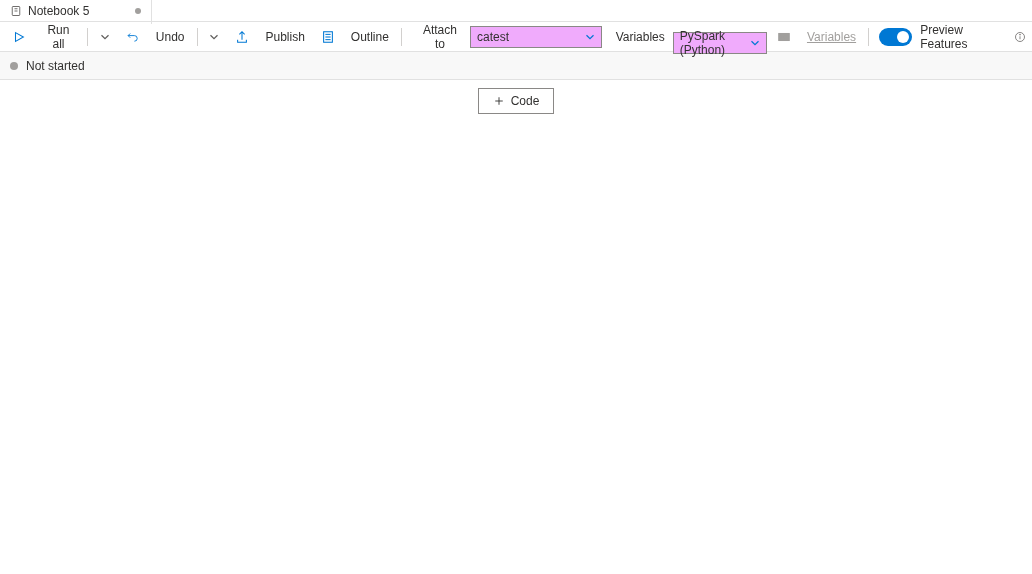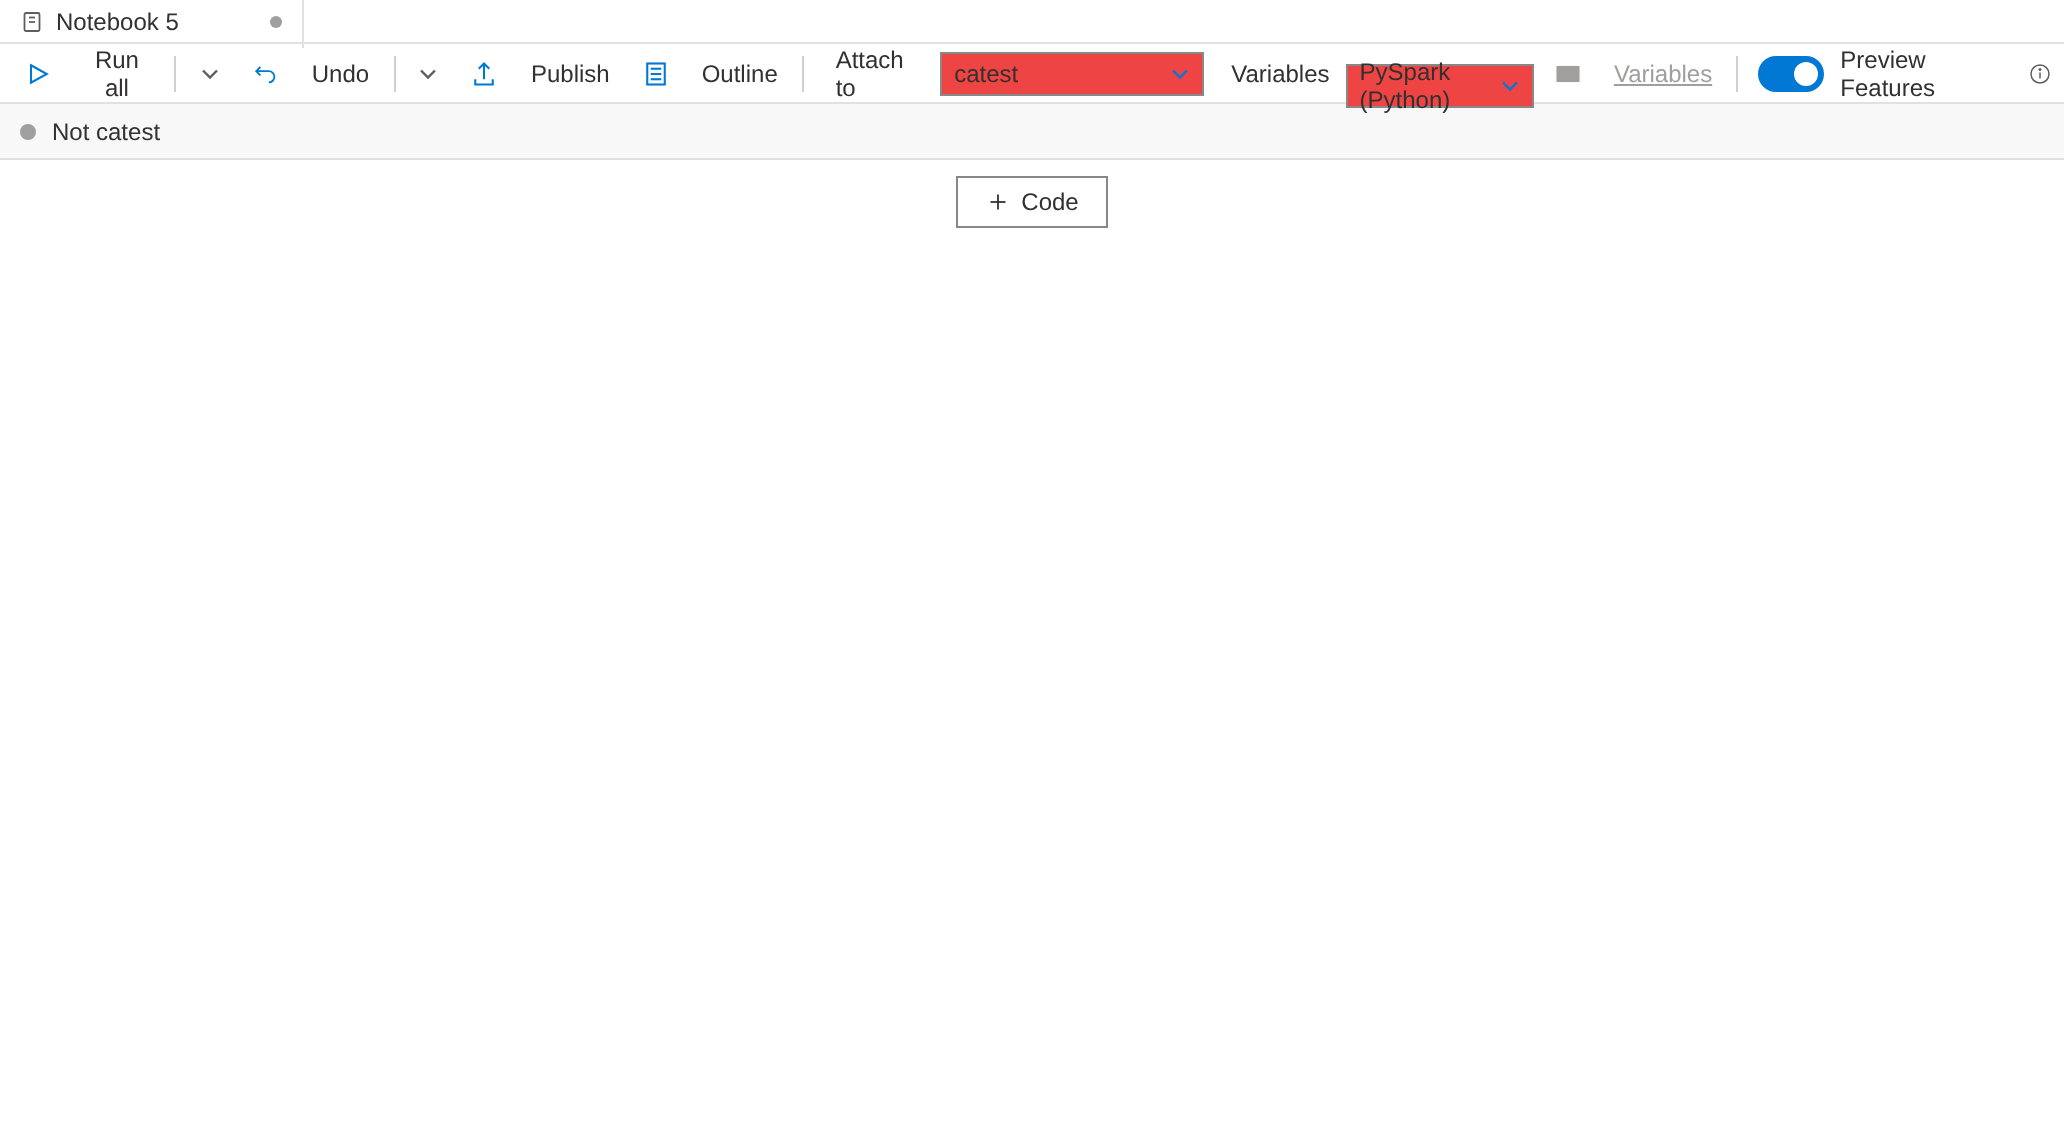--- a/index.html
+++ b/index.html
@@ -8,22 +8,22 @@
     .tab-bar { display: flex; align-items: center; height: 22px; border-bottom: 1px solid #e1e1e1; }
     .tab { display: flex; align-items: center; gap: 6px; padding: 13px 10px; height: 100%; border-right: 1px solid #e1e1e1; font-size: 12px; }
     .tab-icon svg { width: 12px; height: 12px; display: block; }
     .tab-dot { width: 6px; height: 6px; border-radius: 50%; background: #a19f9d; margin-left: 40px; }
     
     .toolbar { display: flex; align-items: center; height: 30px; border-bottom: 1px solid #e1e1e1; padding: 0 6px; gap: 4px; }
     .tb-btn { display: flex; align-items: center; gap: 16px; height: 24px; padding: 0 6px; border: none; background: transparent; cursor: pointer; color: #323130; font-size: 12px; font-family: inherit; }
     .tb-icon svg { width: 14px; height: 14px; display: block; }
     .tb-chevron { padding: 0 4px; }
     .tb-divider { width: 1px; height: 18px; background: #d2d0ce; margin: 0 2px; }
-    .tb-label { font-size: 12px; color: #323130; margin: 0 4px 0 10px; }
-    .tb-select { display: flex; align-items: center; justify-content: space-between; border: 1px solid #8a8886; height: 22px; padding: 0 4px 0 6px; cursor: pointer; background: #ef4444; font-size: 12px; gap: 8px; }
+    .tb-label { font-size: 12px; color: #323130; margin: 0 4px 0 10px; text-align: center; }
+    .tb-select { display: flex; align-items: center; justify-content: space-between; border: 1px solid #8a8886; height: 22px; padding: 0 4px 0 6px; cursor: pointer; background: #f0abfc; font-size: 12px; gap: 8px; }
     .tb-select.attach { width: 140px; }
     .tb-select.lang { width: 100px; margin-top: 12px; }
     .tb-disabled { color: #a19f9d; cursor: default; text-decoration: underline; }
     .tb-disabled svg { stroke: #a19f9d !important; fill: #a19f9d !important; }
     
     .toggle-wrap { display: flex; align-items: center; gap: 8px; margin-left: 4px; }
     .toggle { width: 36px; height: 18px; background: #0078d4; border-radius: 9px; position: relative; cursor: pointer; }
     .toggle-knob { width: 12px; height: 12px; background: #fff; border-radius: 50%; position: absolute; top: 3px; right: 3px; }
     .info-icon svg { width: 12px; height: 12px; display: block; }
     
@@ -152,21 +152,21 @@
           <circle cx="8" cy="8" r="6"></circle>
           <line x1="8" y1="7" x2="8" y2="11"></line>
           <circle cx="8" cy="5" r="0.5" fill="#605e5c"></circle>
         </svg>
     </span>
   </div>
 </div>
 
 <div class="status-bar">
   <span class="status-dot"></span>
-  <span>Not catest</span>
+  <span>Not started</span>
 </div>
 
 <div class="main-area">
   <button class="add-btn">
     <span>
       <svg viewBox="0 0 16 16" fill="none" stroke="#323130" stroke-width="1.2">
           <line x1="8" y1="3" x2="8" y2="13"></line>
           <line x1="3" y1="8" x2="13" y2="8"></line>
         </svg>
     </span>

